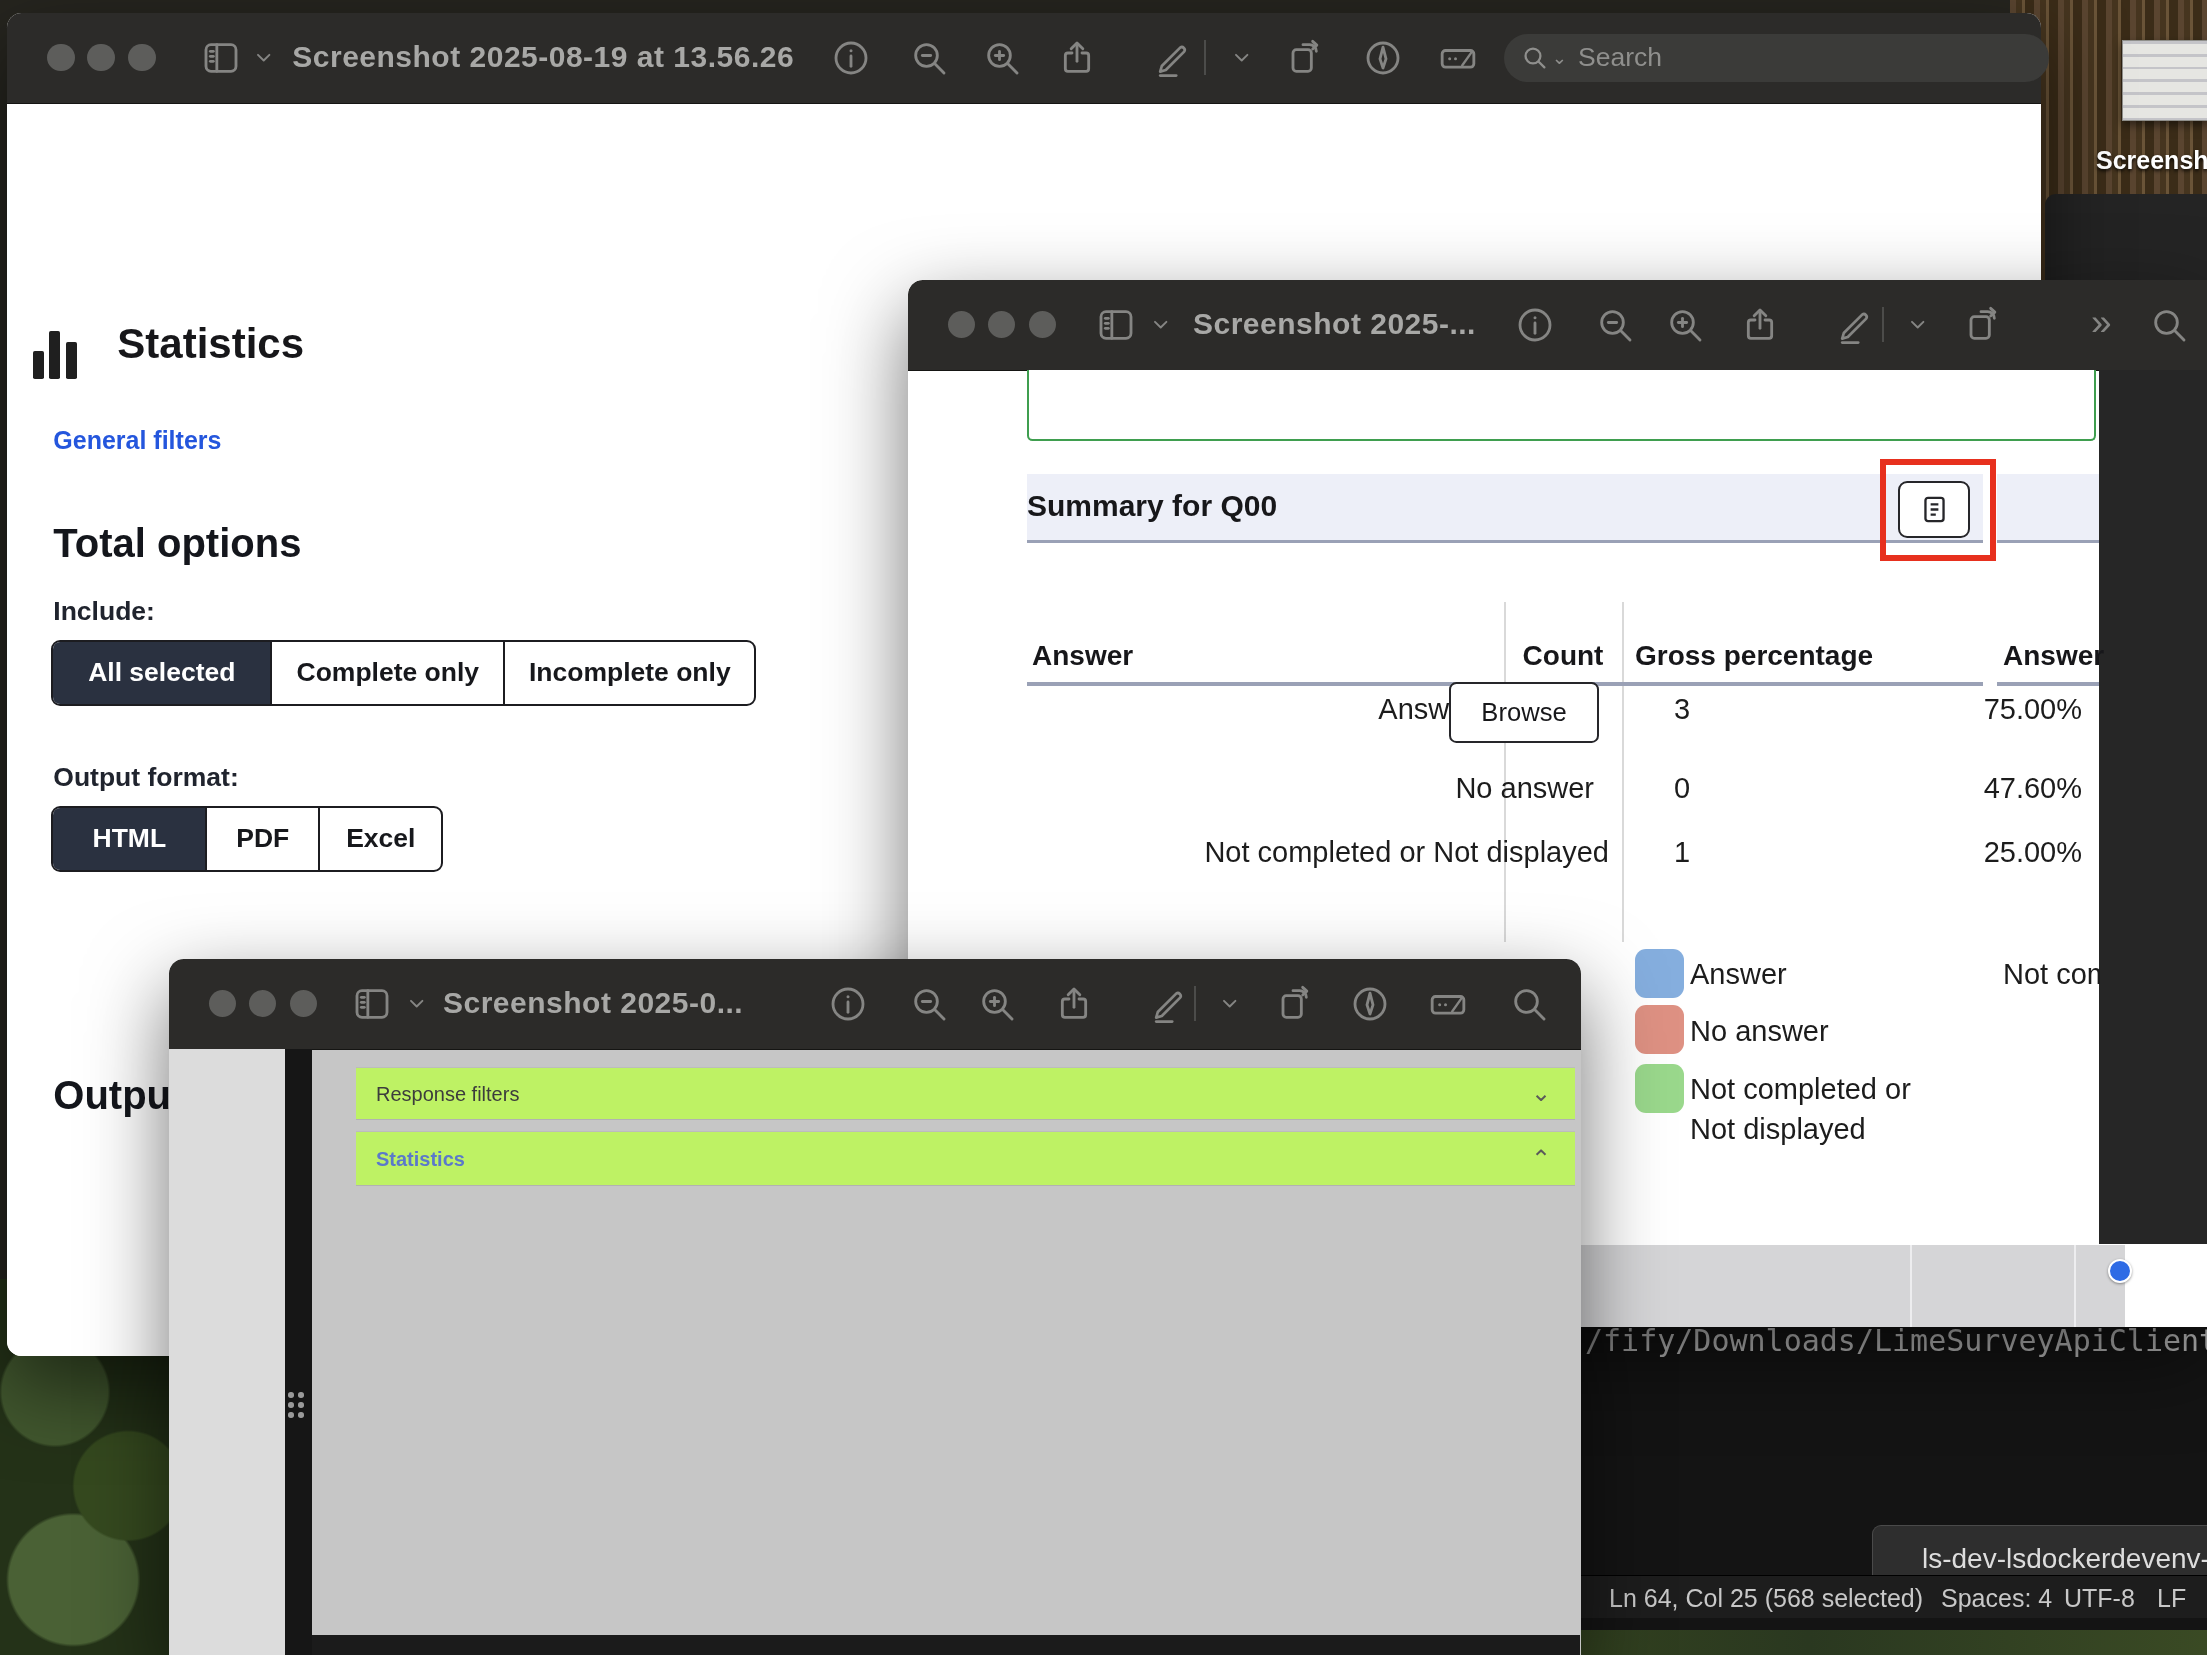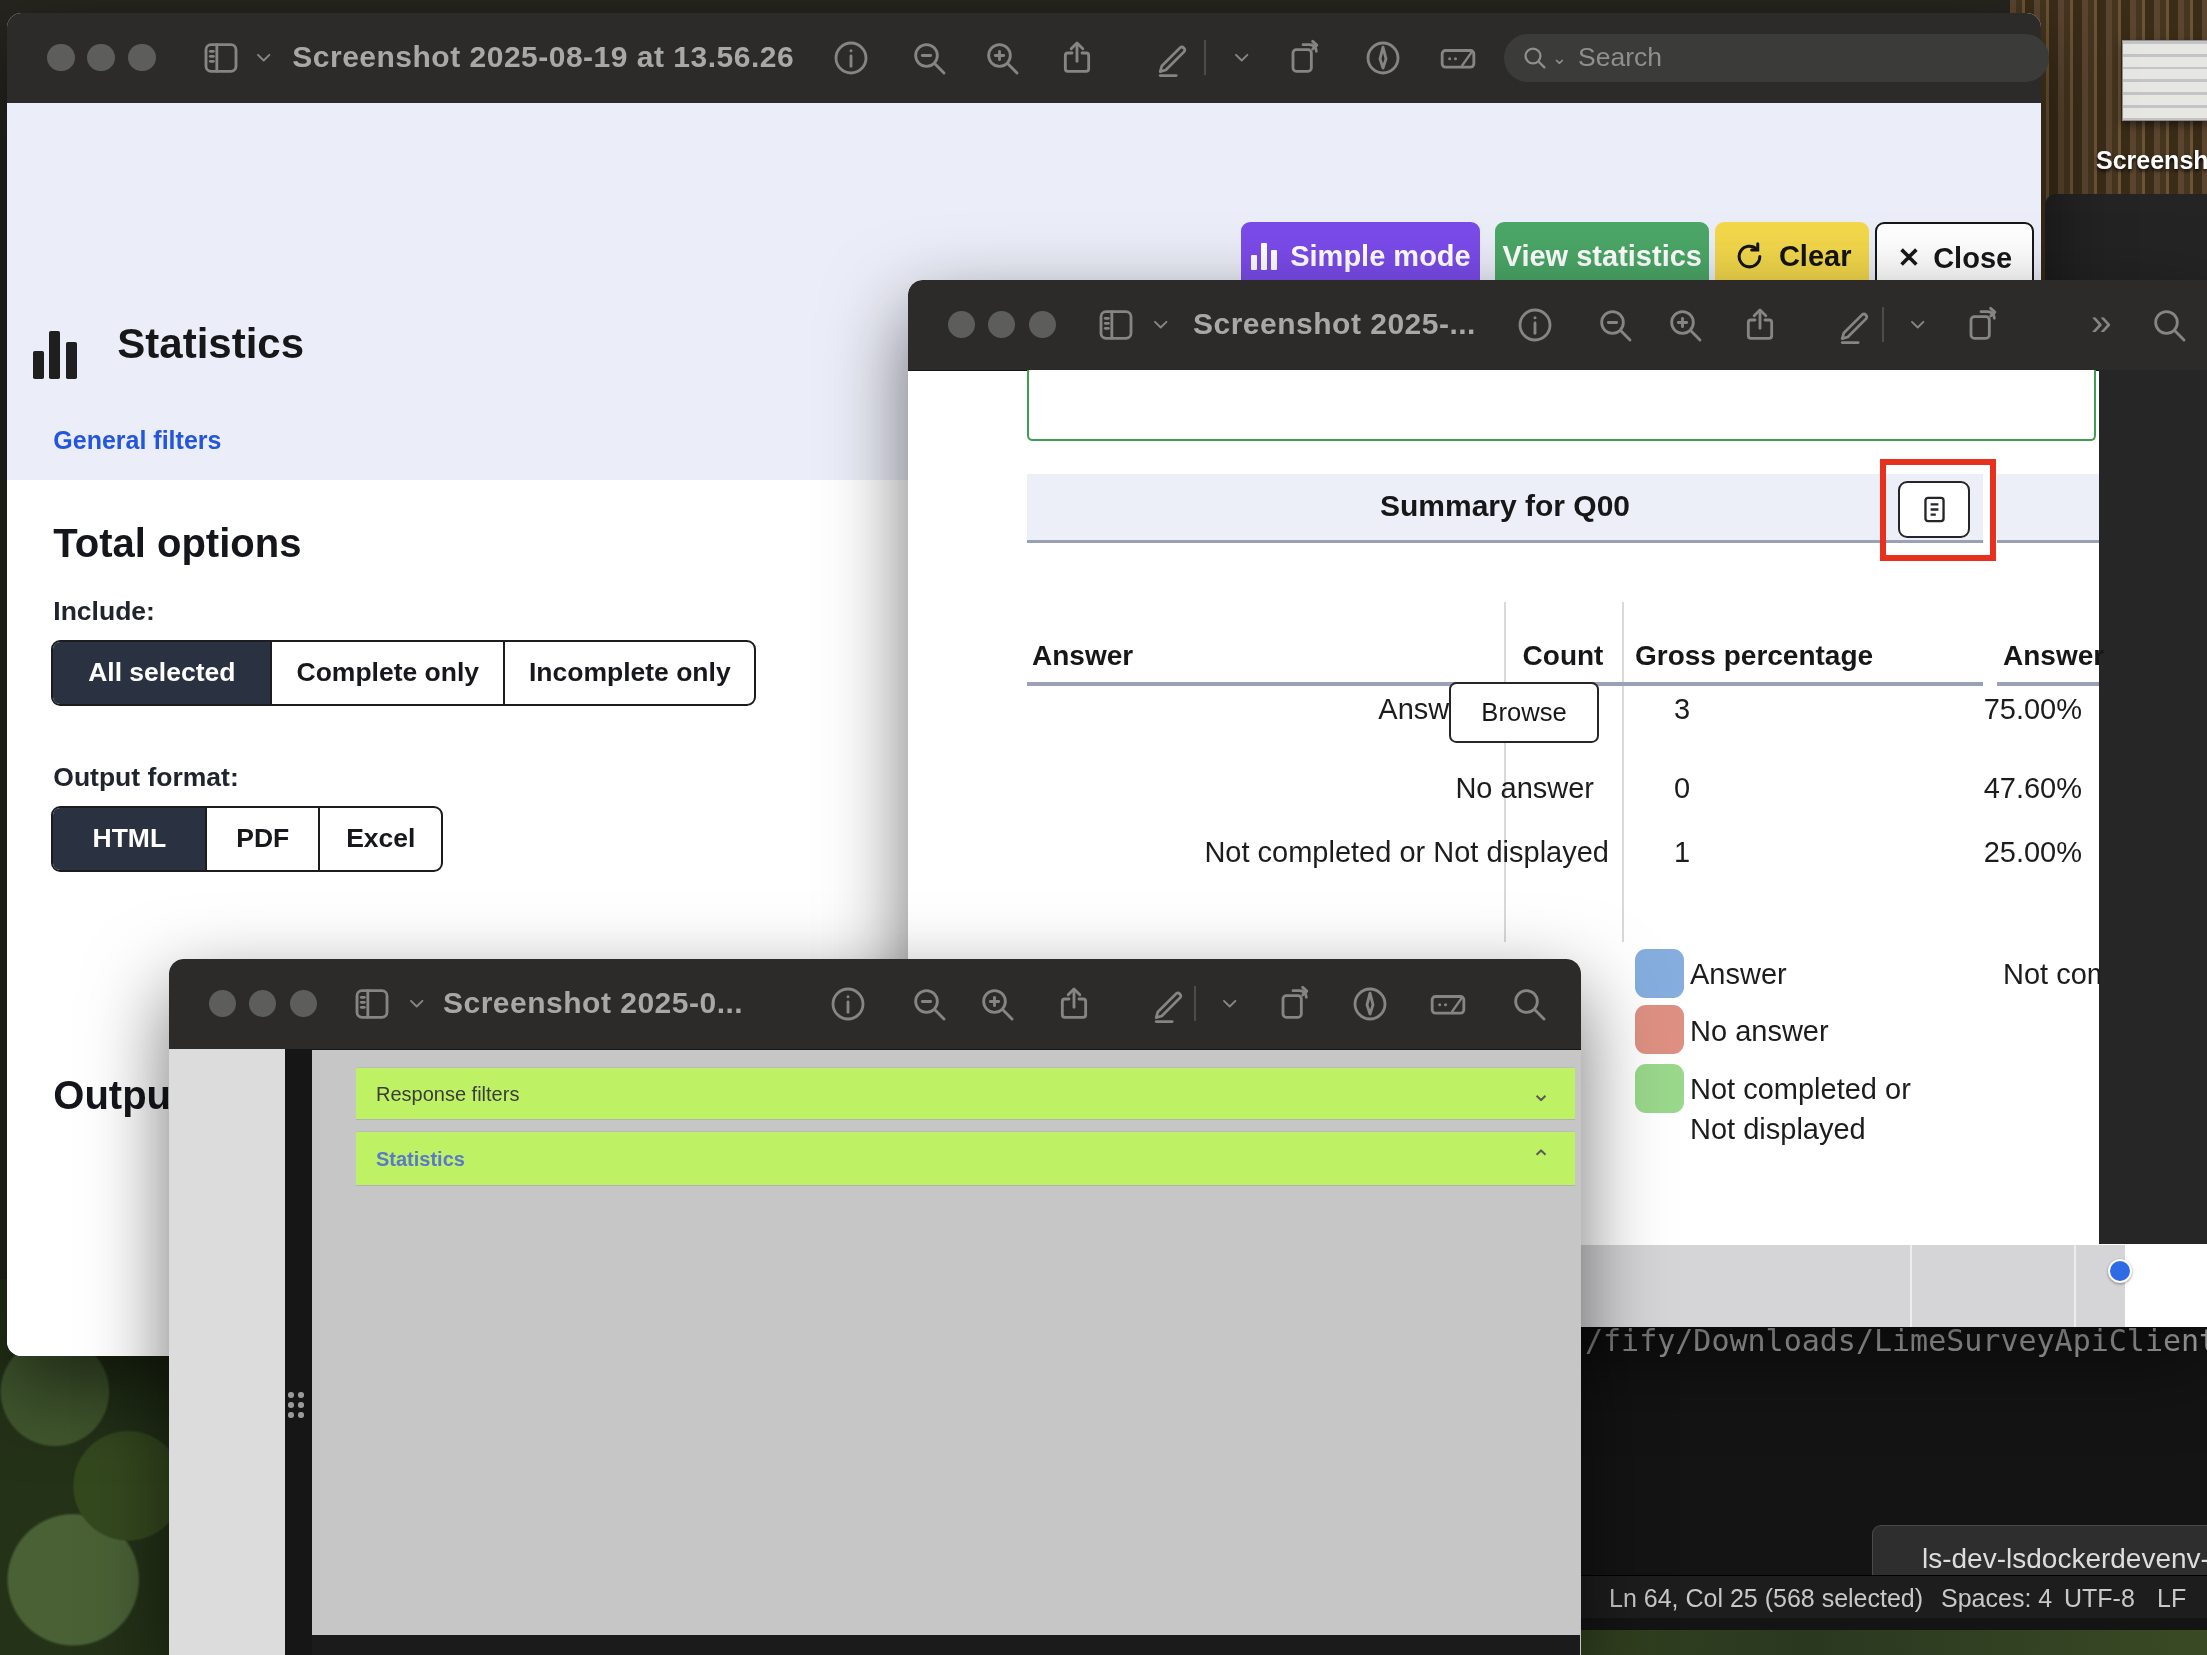--- a/index.html
+++ b/index.html
@@ -42,21 +42,21 @@
   .seg{position:absolute;left:44px;display:flex;border:2.3px solid #1c1c20;border-radius:9.1px;overflow:hidden;background:#fff}
   .seg span{display:flex;align-items:center;justify-content:center;height:62px;font-size:26.5px;font-weight:700;color:#17181c;border-left:2.3px solid #1c1c20}
   .seg span:first-child{border-left:none}
   .seg span.sel{background:#2a3140;color:#fff}
   
   .win2{left:908px;top:280px;width:1299px;height:1047px;background:#fff;border-radius:14.6px 0 0 14.6px;overflow:hidden;z-index:4}
   .win2 .titlebar{border-radius:14.6px 0 0 0}
   .w2-dark{left:1191px;top:90px;width:108px;height:874px;background:#262626}
   .w2-green{left:119px;top:90px;width:1065px;height:69px;background:#fff;border:2.7px solid #3f9e4f;border-top:none;border-radius:0 0 5.5px 5.5px}
   .w2-thead{position:absolute;top:194px;height:66px;background:#edeff8;border-bottom:3.7px solid #9aa1b6}
-  .w2-thead .t{position:absolute;left:0;right:0;top:14.6px;text-align:center;font-size:30px;font-weight:700;color:#17171a}
+  .w2-thead .t{position:absolute;left:0;right:0;top:14.6px;text-align:left;font-size:30px;font-weight:700;color:#17171a}
   .export-btn{position:absolute;left:990px;top:201px;width:68px;height:53px;background:#fff;border:2.3px solid #26262a;border-radius:9.1px;display:flex;align-items:center;justify-content:center}
   .export-btn svg{width:31px;height:31px;stroke:#26262a;fill:none;stroke-width:1.8}
   .red-annot{position:absolute;border:6.4px solid #e7301e}
   .w2-sub{left:119px;top:272px;width:956px;text-align:center;font-size:28px;color:#202020}
   .w2-colh{position:absolute;font-size:28px;font-weight:700;color:#17171a}
   .w2-vl{position:absolute;top:322px;width:1.8px;height:340px;background:#d9d9d9}
   .w2-underline{position:absolute;top:402px;height:3.7px;background:#9aa1b6}
   .w2-row{position:absolute;left:119px;width:956px;height:57px;font-size:29px;color:#1c1c1c}
   .w2-row .lab{position:absolute;right:508px;top:11px}
   .w2-row .cnt{position:absolute;left:596px;width:118px;top:11px;text-align:center}
@@ -160,44 +160,20 @@
     <div class="search-pill">
       <svg viewBox="0 0 24 24">
           <circle cx="10.5" cy="10.5" r="6.5"></circle>
           <line x1="15.5" y1="15.5" x2="20.5" y2="20.5"></line>
         </svg>
       <span style="font-size:18.3px;margin-left:-7.3px">⌄</span>
       <span>Search</span>
     </div>
   </div>
 
-  <div class="abs w1-lavender">
-    <div class="btn" style="left:1234px;width:239px;background:#7b4bea;color:#fff">
-      <span class="bars">
-          <i style="height:14.6px"></i>
-          <i style="height:27.4px"></i>
-          <i style="height:20px"></i>
-        </span>
-      <span>Simple mode</span>
-    </div>
-    <div class="btn" style="left:1488px;width:214px;background:#4ba767;color:#fff">
-      <span>View statistics</span>
-    </div>
-    <div class="btn" style="left:1708px;width:154px;background:#f3d84b;color:#141414">
-      <svg viewBox="0 0 24 24" style="stroke:#141414;fill:none;stroke-width:2.2;stroke-linecap:round">
-          <path d="M19.5 12a7.5 7.5 0 11-2.2-5.3"></path>
-          <path d="M18 2.8v4.4h-4.4"></path>
-        </svg>
-      <span>Clear</span>
-    </div>
-    <div class="btn" style="left:1868px;width:155px;background:#fff;border:2.3px solid #17171a;color:#17171a">
-      <span style="font-size:27.4px">✕</span>
-      <span>Close</span>
-    </div>
-  </div>
 
   <div class="abs stat-icon">
       <i style="height:27.4px"></i>
       <i style="height:48px"></i>
       <i style="height:37px"></i>
     </div>
   <div class="abs w1-h1 nw">Statistics</div>
   <div class="abs w1-link nw">General filters</div>
 
   <div class="abs w1-white">

